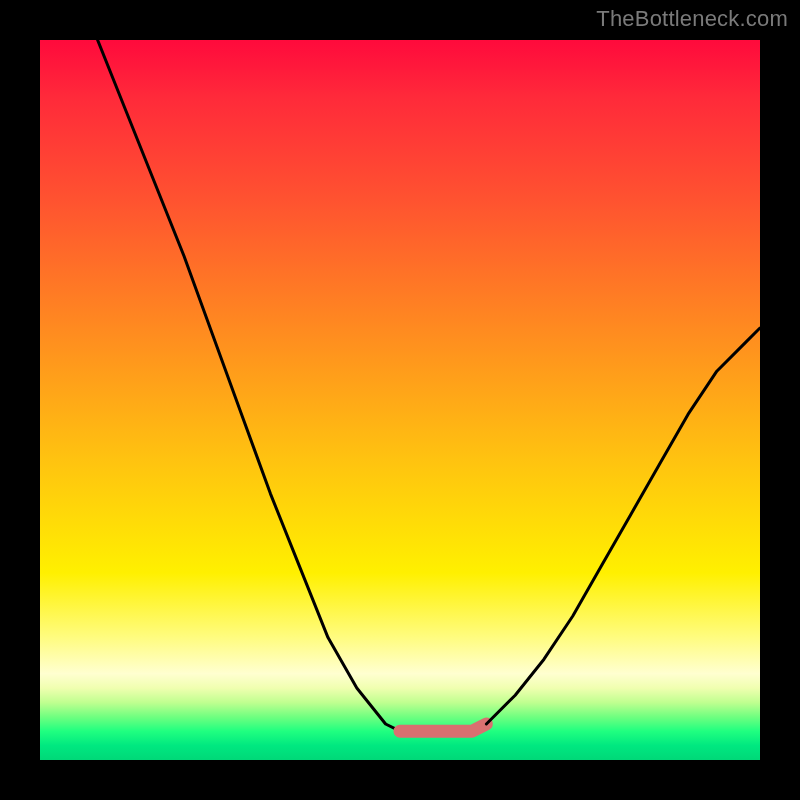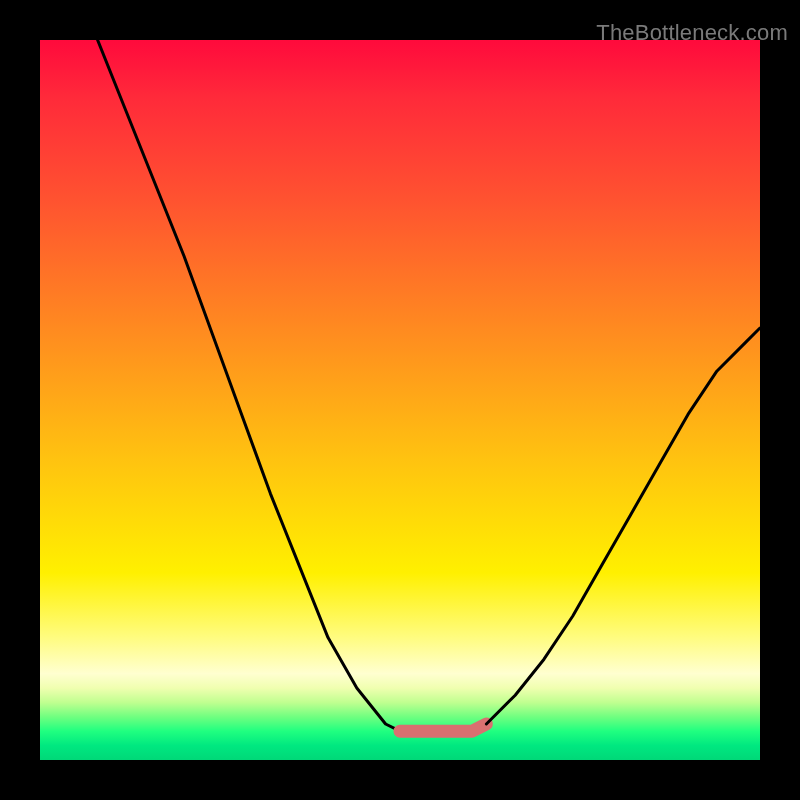--- a/index.html
+++ b/index.html
@@ -37,21 +37,21 @@
       #f0ffb0 90%,
       #c0ff90 92%,
       #70ff80 94%,
       #20ff80 96%,
       #00e880 98%,
       #00d878 100%
     );
   }
   .watermark {
     position: absolute;
-    top: 20px;
+    top: 6px;
     right: 12px;
     color: #7a7a7a;
     font-size: 22px;
     font-weight: 500;
     letter-spacing: 0.2px;
     user-select: none;
   }
 </style>
 </head>
 <body>

